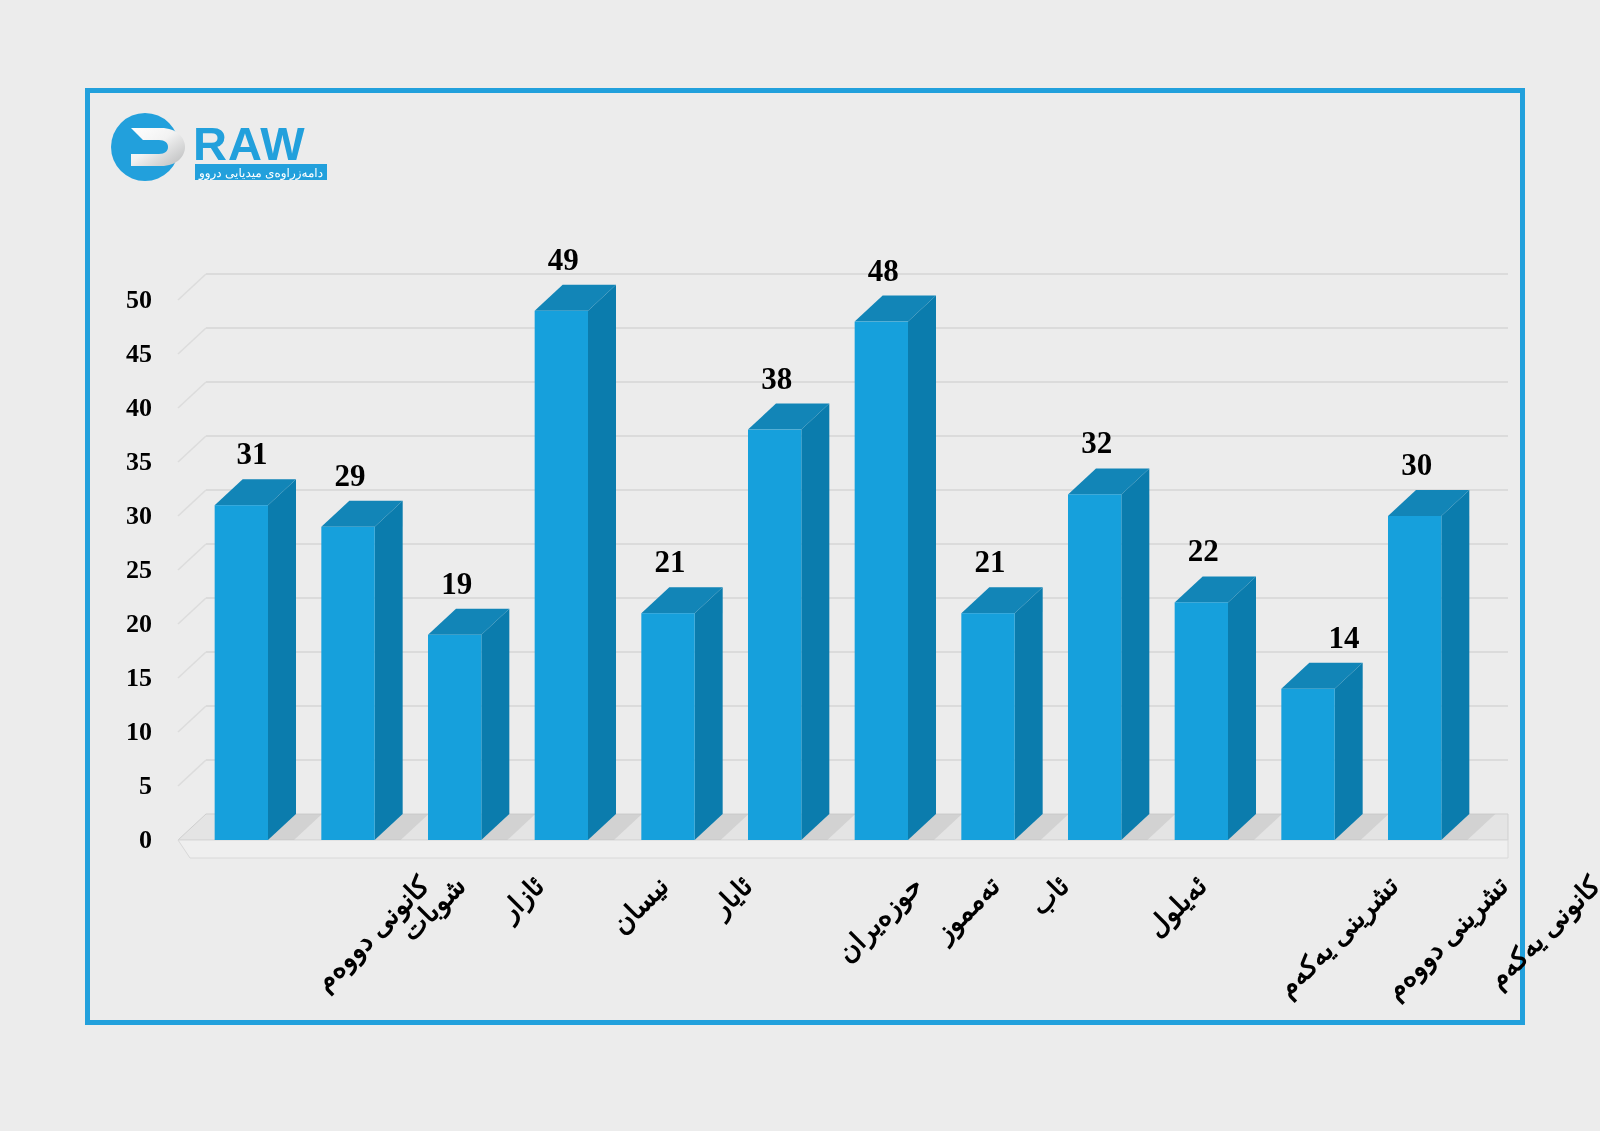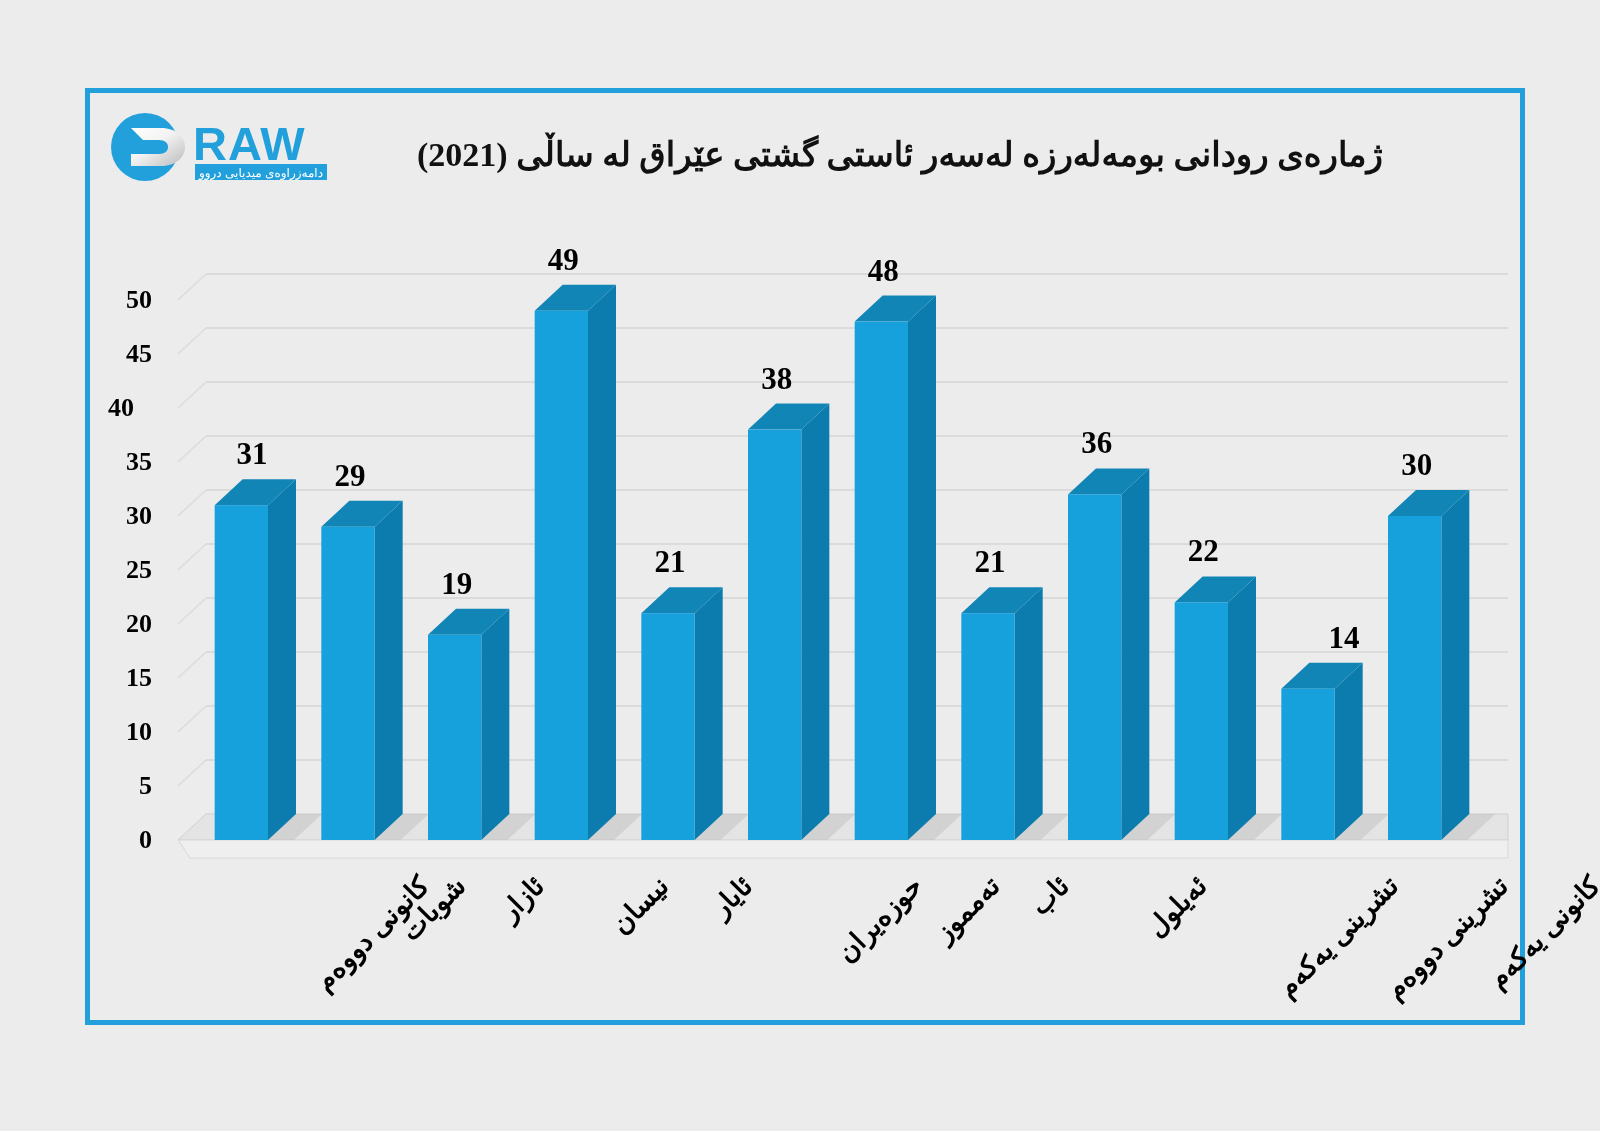--- a/index.html
+++ b/index.html
@@ -143,28 +143,27 @@
       <path d="M26 20 L56 20 C72 20 80 30 80 39 C80 48 72 58 56 58 L26 58 L26 46 L54 46 C60 46 63 43 63 39 C63 35 60 32 54 32 L38 32 Z" fill="url(#dgrad)"></path>
 
       <text x="88" y="52" font-family="'Liberation Sans', sans-serif" font-size="47" font-weight="bold" fill="#22A0DC" letter-spacing="1">RAW</text>
 
       <rect x="90" y="56" width="132" height="16" fill="#22A0DC"></rect>
       <text x="156" y="69" text-anchor="middle" direction="rtl" font-family="'Liberation Sans', sans-serif" font-size="12" fill="#ffffff">دامەزراوەی میدیایی دروو</text>
     </svg>
   </div>
 
   <div id="title-block">
-    <div class="title-line-2">ژمارەی رودانی بومەلەرزە لەسەر ئاستی گشتی عێراق لە ساڵی (2021)</div>
   </div>
 
   <div id="plot-region">
     <div id="y-axis-labels">
         <div class="y-tick" style="top: 32px;">50</div>
         <div class="y-tick" style="top: 86px;">45</div>
-        <div class="y-tick" style="top: 140px; text-align: center;">40</div>
+        <div class="y-tick" style="top: 140px;">40</div>
         <div class="y-tick" style="top: 194px;">35</div>
         <div class="y-tick" style="top: 248px;">30</div>
         <div class="y-tick" style="top: 302px;">25</div>
         <div class="y-tick" style="top: 356px;">20</div>
         <div class="y-tick" style="top: 410px;">15</div>
         <div class="y-tick" style="top: 464px;">10</div>
         <div class="y-tick" style="top: 518px;">5</div>
         <div class="y-tick" style="top: 572px;">0</div>
       </div>
     <svg id="chart-svg" width="1430" height="755">
@@ -273,21 +272,21 @@
       <div class="bar-value" style="left: 473.333px; top: 6.8px;">49</div>
       <div class="cat-label" style="left: 497.333px; top: 604px;">نیسان</div>
       <div class="bar-value" style="left: 580px; top: 309.2px;">21</div>
       <div class="cat-label" style="left: 604px; top: 604px;">ئایار</div>
       <div class="bar-value" style="left: 686.667px; top: 125.6px;">38</div>
       <div class="cat-label" style="left: 710.667px; top: 604px;">حوزەیران</div>
       <div class="bar-value" style="left: 793.333px; top: 17.6px;">48</div>
       <div class="cat-label" style="left: 817.333px; top: 604px;">تەمموز</div>
       <div class="bar-value" style="left: 900px; top: 309.2px;">21</div>
       <div class="cat-label" style="left: 924px; top: 604px;">ئاب</div>
-      <div class="bar-value" style="left: 1006.67px; top: 190.4px;">36</div>
+      <div class="bar-value" style="left: 1006.67px; top: 190.4px;">32</div>
       <div class="cat-label" style="left: 1030.67px; top: 604px;">ئەیلول</div>
       <div class="bar-value" style="left: 1113.33px; top: 298.4px;">22</div>
       <div class="cat-label" style="left: 1137.33px; top: 604px;">تشرینی یەکەم</div>
       <div class="bar-value" style="left: 1220px; top: 384.8px; margin-left: 34px;">14</div>
       <div class="cat-label" style="left: 1244px; top: 604px;">تشرینی دووەم</div>
       <div class="bar-value" style="left: 1326.67px; top: 212px;">30</div>
       <div class="cat-label" style="left: 1350.67px; top: 604px;">کانونی یەکەم</div>
     </div>
 
 </div>

